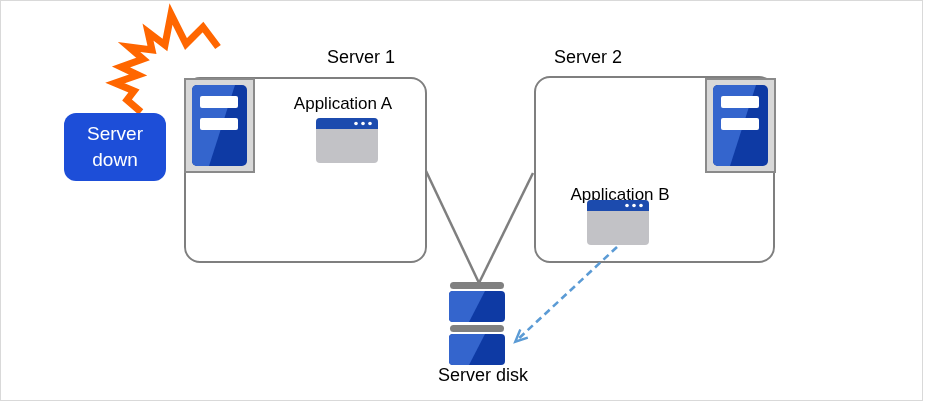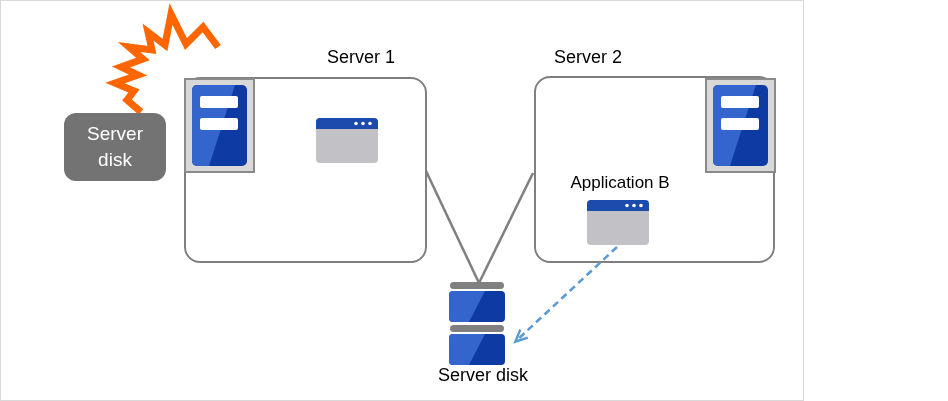--- a/index.html
+++ b/index.html
@@ -1,18 +1,18 @@
 <!DOCTYPE html>
 <html><head>
 <meta charset="utf-8">
 <style>
   html,body { margin:0; padding:0; background:#ffffff; }
   .canvas {
     position:relative;
-    width:804px; height:401px;
+    width:923px; height:401px;
     background:#ffffff;
     border:1px solid #d9d9d9;
     box-sizing:border-box;
     font-family:"Liberation Sans", sans-serif;
     overflow:hidden;
   }
   .gbox {
     position:absolute;
     border:2.5px solid #7f7f7f;
     border-radius:16px;
@@ -32,21 +32,21 @@
     line-height:20px;
     text-align:center;
     white-space:nowrap;
     transform:translateX(-50%);
   }
   .lbl.app { font-size:17px; }
   .badge {
     position:absolute; z-index:3;
     left:63px; top:112px;
     width:102px; height:68px;
-    background:#737373;
+    background:#1d4ed8;
     border-radius:12px;
     color:#ffffff;
     font-size:19px;
     line-height:26px;
     display:flex; flex-direction:column;
     align-items:center; justify-content:center;
     text-align:center;
   }
 </style>
 </head>
@@ -64,26 +64,27 @@
       </marker>
     </defs>
     <path d="M425,170 L478,282" stroke="#7f7f7f" stroke-width="2.5" fill="none"></path>
     <path d="M532,172 L478,282" stroke="#7f7f7f" stroke-width="2.5" fill="none"></path>
     <path d="M616,246 L515,340" stroke="#5b9bd5" stroke-width="2.6" stroke-dasharray="7 4.5" fill="none" marker-end="url(#arrowOpen)"></path>
     <polyline points="140,111 126,99 133,90 114,82 137,74 120,66 142,58 128,46 151,49 147,31 164,44 170,13 185,43 202,26 217,46" fill="none" stroke="#ff6600" stroke-width="7" stroke-linejoin="miter" stroke-miterlimit="6"></polyline>
   </svg>
 
   <div class="lbl" style="left:360px; top:46px;">Server 1</div>
   <div class="lbl" style="left:587px; top:46px;">Server 2</div>
-  <div class="lbl app" style="left:619px; top:172px;">Application B</div>
+  <div class="lbl app" style="left:342px; top:93px;">Application A</div>
+  <div class="lbl app" style="left:619px; top:184px;">Application B</div>
   <div class="lbl" style="left:482px; top:364px;">Server disk</div>
 
   <div class="badge">
     <span>Server</span>
-    <span>disk</span>
+    <span>down</span>
   </div>
 
   <svg class="icon" style="left:183px; top:77px;" width="71" height="95" viewBox="0 0 71 95">
     <rect x="1" y="1" width="69" height="93" fill="#d8d8d8" stroke="#8a8a8a" stroke-width="2"></rect>
     <clipPath id="srv1clip">
         <rect x="8" y="7" width="55" height="81" rx="5"></rect>
       </clipPath>
     <g clip-path="url(#srv1clip)">
       <rect x="8" y="7" width="55" height="81" fill="#0e3aa4"></rect>
       <polygon points="8,7 51,7 25,88 8,88" fill="#3465cd"></polygon>

